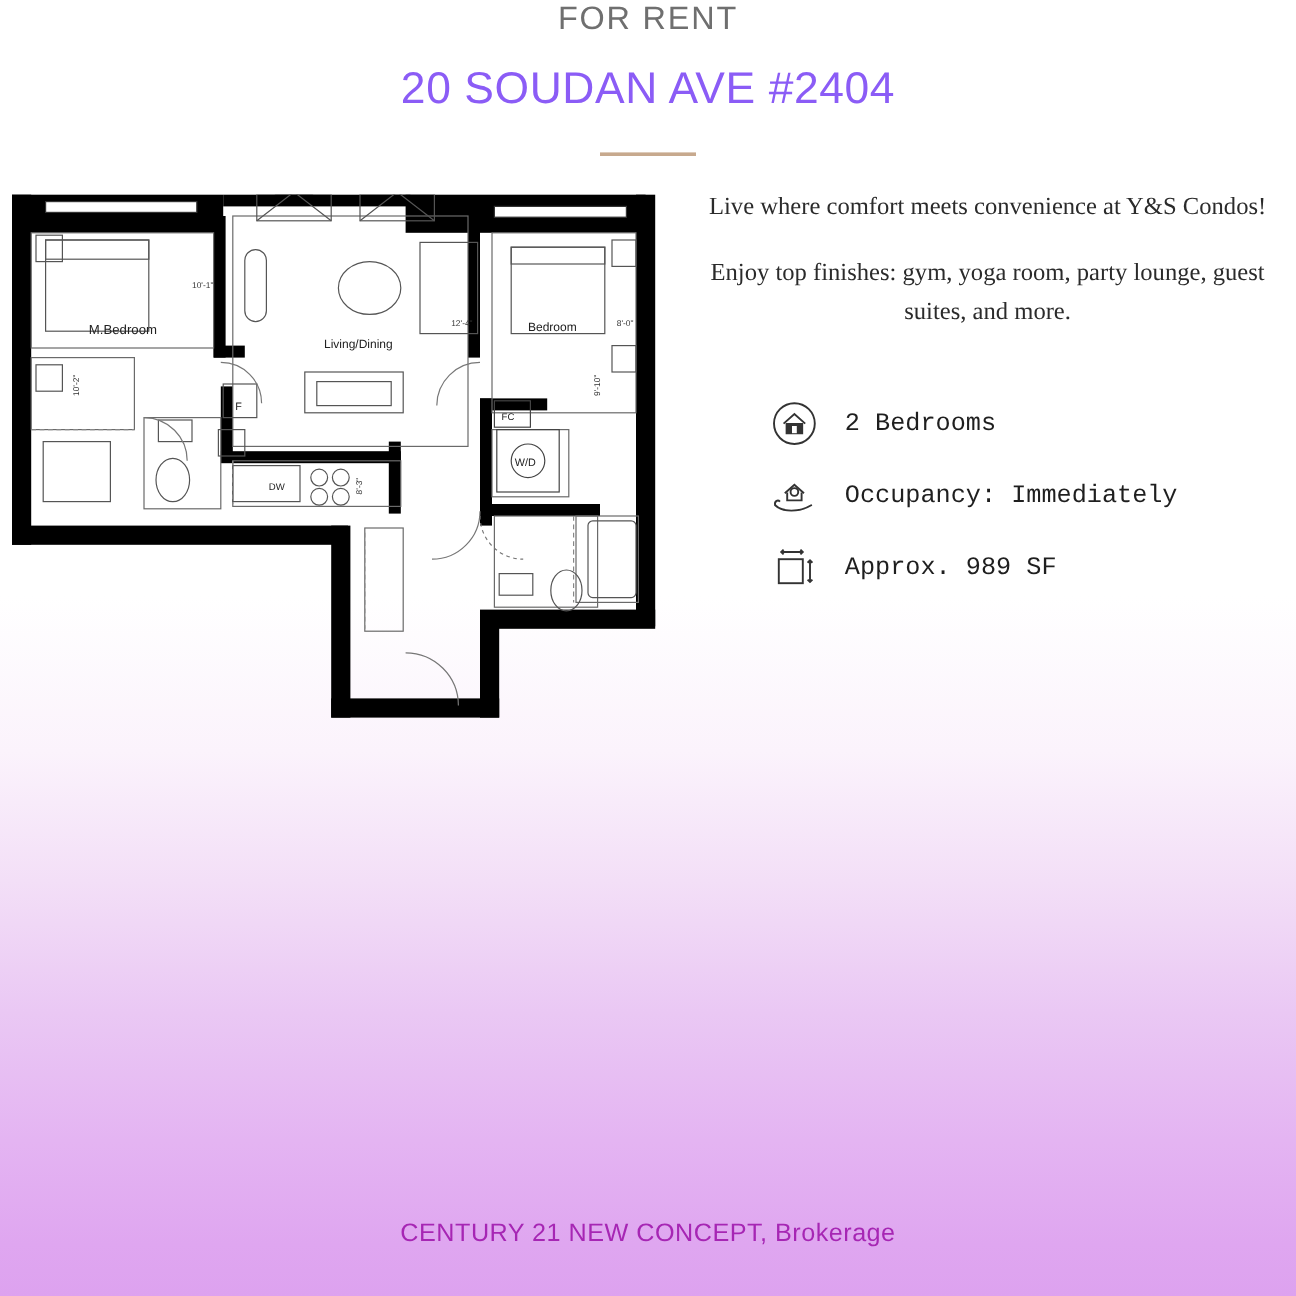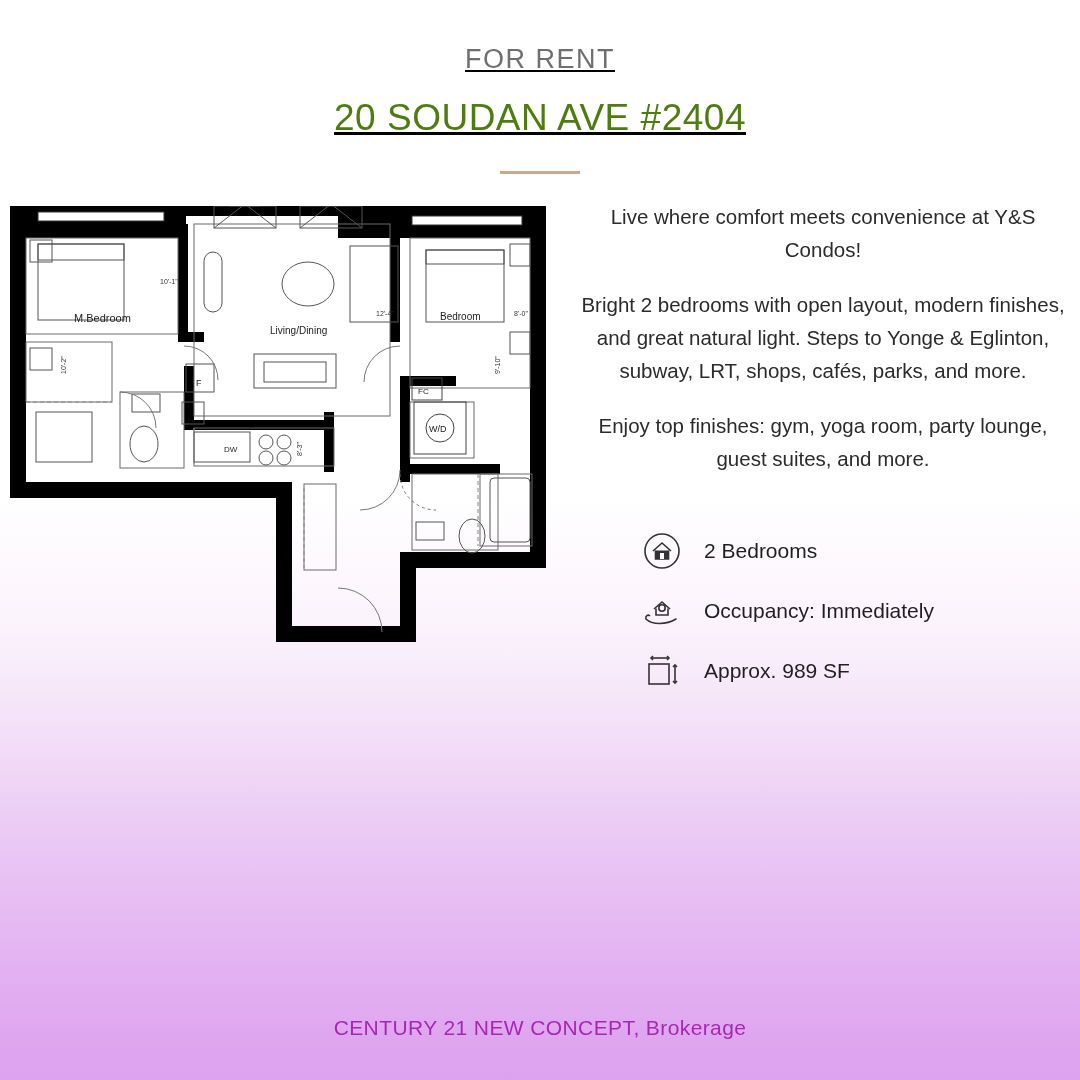--- a/index.html
+++ b/index.html
@@ -19,33 +19,31 @@
         #e4b4f2 88%,
         #dfa6f0 96%,
         #dda2ef 100%);
     overflow: hidden;
     position: relative;
   }
 
   
   .header {
     text-align: center;
-    padding-top: 44px;
-    text-decoration: underline;
   }
   .for-rent {
     font-size: 27px;
     letter-spacing: 1.5px;
     color: #6f6f6f;
     font-weight: 400;
   }
   .address {
     font-size: 37px;
     letter-spacing: 0.5px;
-    color: #4d7c0f;
+    color: #8b5cf6;
     font-weight: 400;
     margin-top: 22px;
   }
   .divider {
     width: 80px;
     height: 3px;
     background: #c7a98e;
     margin: 32px auto 0 auto;
   }
 
@@ -68,32 +66,34 @@
   
   .desc {
     text-align: center;
     font-size: 20.5px;
     line-height: 33px;
     color: #2b2b2b;
     padding: 0 12px;
   }
   .desc p {
     margin: 0 0 22px 0;
+    font-family: Liberation Serif, serif;
   }
   .desc p:last-child { margin-bottom: 0; }
 
   
   .features {
     margin-top: 46px;
     padding-left: 70px;
   }
   .feature-row {
     display: flex;
     align-items: center;
     height: 60px;
+    font-family: Liberation Mono, monospace;
   }
   .feature-icon {
     width: 52px;
     min-width: 52px;
     display: flex;
     align-items: center;
     justify-content: center;
     color: #3a3a3a;
   }
   .feature-label {
@@ -262,21 +262,20 @@
       <text x="506" y="110" font-family="Liberation Sans, sans-serif" font-size="7" fill="#333">8'-0"</text>
       <text x="492" y="168" font-family="Liberation Sans, sans-serif" font-size="7" fill="#333" transform="rotate(-90 492 168)">9'-10"</text>
       <text x="294" y="250" font-family="Liberation Sans, sans-serif" font-size="7" fill="#333" transform="rotate(-90 294 250)">8'-3"</text>
     </svg>
   </div>
 
   <div class="right-col">
 
     <div class="desc">
       <p>Live where comfort meets convenience at Y&amp;S Condos!</p>
-      <p>Bright 2 bedrooms with open layout, modern finishes, and great natural light. Steps to Yonge &amp; Eglinton, subway, LRT, shops, cafés, parks, and more.</p>
       <p>Enjoy top finishes: gym, yoga room, party lounge, guest suites, and more.</p>
     </div>
 
     <div class="features">
 
       <div class="feature-row">
         <span class="feature-icon">
           <svg width="38" height="38" viewBox="0 0 38 38" fill="none" stroke="#333" stroke-width="1.6">
             <circle cx="19" cy="19" r="17"></circle>
             <path d="M10 19 L19 11 L28 19" fill="none"></path>

